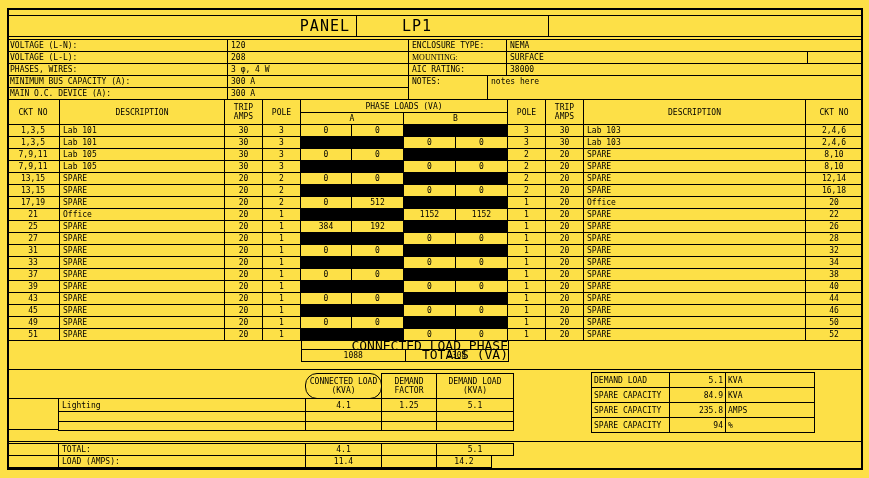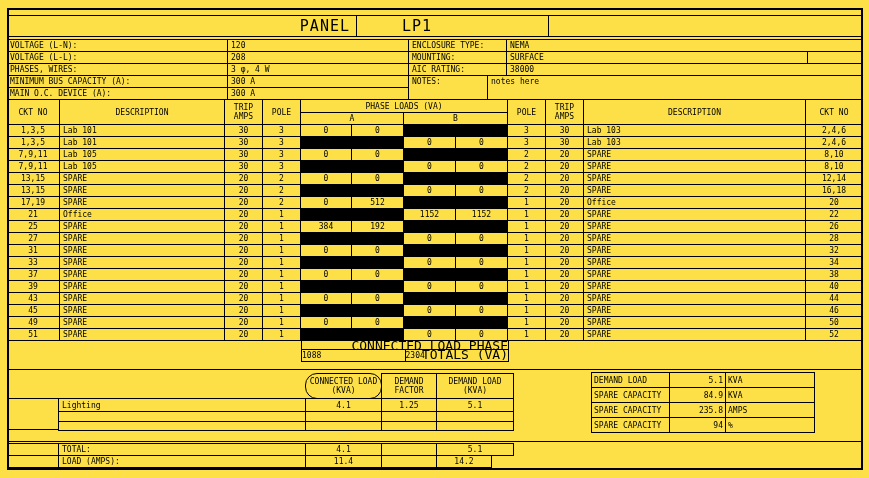--- a/index.html
+++ b/index.html
@@ -45,21 +45,21 @@
            display:flex; align-items:center; justify-content:center;
            white-space:nowrap; overflow:hidden; }
   .mcell.left { justify-content:flex-start; padding-left:3px; }
   .mcell.wrap { white-space:normal; text-align:center; line-height:9px; }
   .mcell.black { background:#000; grid-column:span 2; }
   .rspan { grid-row:1 / span 2; }
   
   #phase-totals { position:absolute; left:301px; top:340px; width:208px; border:1px solid #000; }
   #pt-header { height:9px; border-bottom:1px solid #000; font-size:13px; line-height:9px; text-align:right; }
   #pt-values { display:flex; height:11px; font-size:8px; }
-  #pt-values .ptv { flex:1; text-align:left; line-height:11px; }
+  #pt-values .ptv { flex:1; text-align:center; line-height:11px; }
   #pt-a { border-right:1px solid #000; }
   
   #demand-table {
     position:absolute; left:591px; top:372px;
     display:grid; grid-template-columns:78px 56px 89px; grid-auto-rows:15px;
     border-top:1px solid #000; border-left:1px solid #000; font-size:8px;
   }
   .dcell { border-right:1px solid #000; border-bottom:1px solid #000;
            display:flex; align-items:center; padding:0 2px; white-space:nowrap; overflow:hidden; }
   .dcell.right { justify-content:flex-end; }
@@ -346,21 +346,21 @@
       <div class="dcell">SPARE CAPACITY</div>
       <div class="dcell right">235.8</div>
       <div class="dcell">AMPS</div>
       <div class="dcell">SPARE CAPACITY</div>
       <div class="dcell right">94</div>
       <div class="dcell">%</div>
     </div>
 
 <div class="bcell padl" style="left:408px; top:39px; width:99px; height:13px;">ENCLOSURE TYPE:</div>
     <div class="bcell padl" style="left:506px; top:39px; width:357px; height:13px;">NEMA</div>
-    <div class="bcell padl" style="left:408px; top:51px; width:99px; height:13px;">MOUNTING:</div>
+    <div class="bcell padl" style="left:408px; top:51px; width:99px; height:13px;font-family:Liberation Serif, serif;">MOUNTING:</div>
     <div class="bcell padl" style="left:506px; top:51px; width:302px; height:13px;">SURFACE</div>
     <div class="bcell padl" style="left:408px; top:63px; width:99px; height:13px;">AIC RATING:</div>
     <div class="bcell padl" style="left:506px; top:63px; width:357px; height:13px;">38000</div>
     <div class="bcell padl" style="left:58px; top:398px; width:248px; height:14px;">Lighting</div>
     <div class="bcell center" style="left:305px; top:398px; width:77px; height:14px;">4.1</div>
     <div class="bcell center" style="left:381px; top:398px; width:56px; height:14px;">1.25</div>
     <div class="bcell center" style="left:436px; top:398px; width:78px; height:14px;">5.1</div>
     <div class="bcell padl" style="left:58px; top:411px; width:248px; height:11px;"></div>
     <div class="bcell center" style="left:305px; top:411px; width:77px; height:11px;"></div>
     <div class="bcell center" style="left:381px; top:411px; width:56px; height:11px;"></div>

